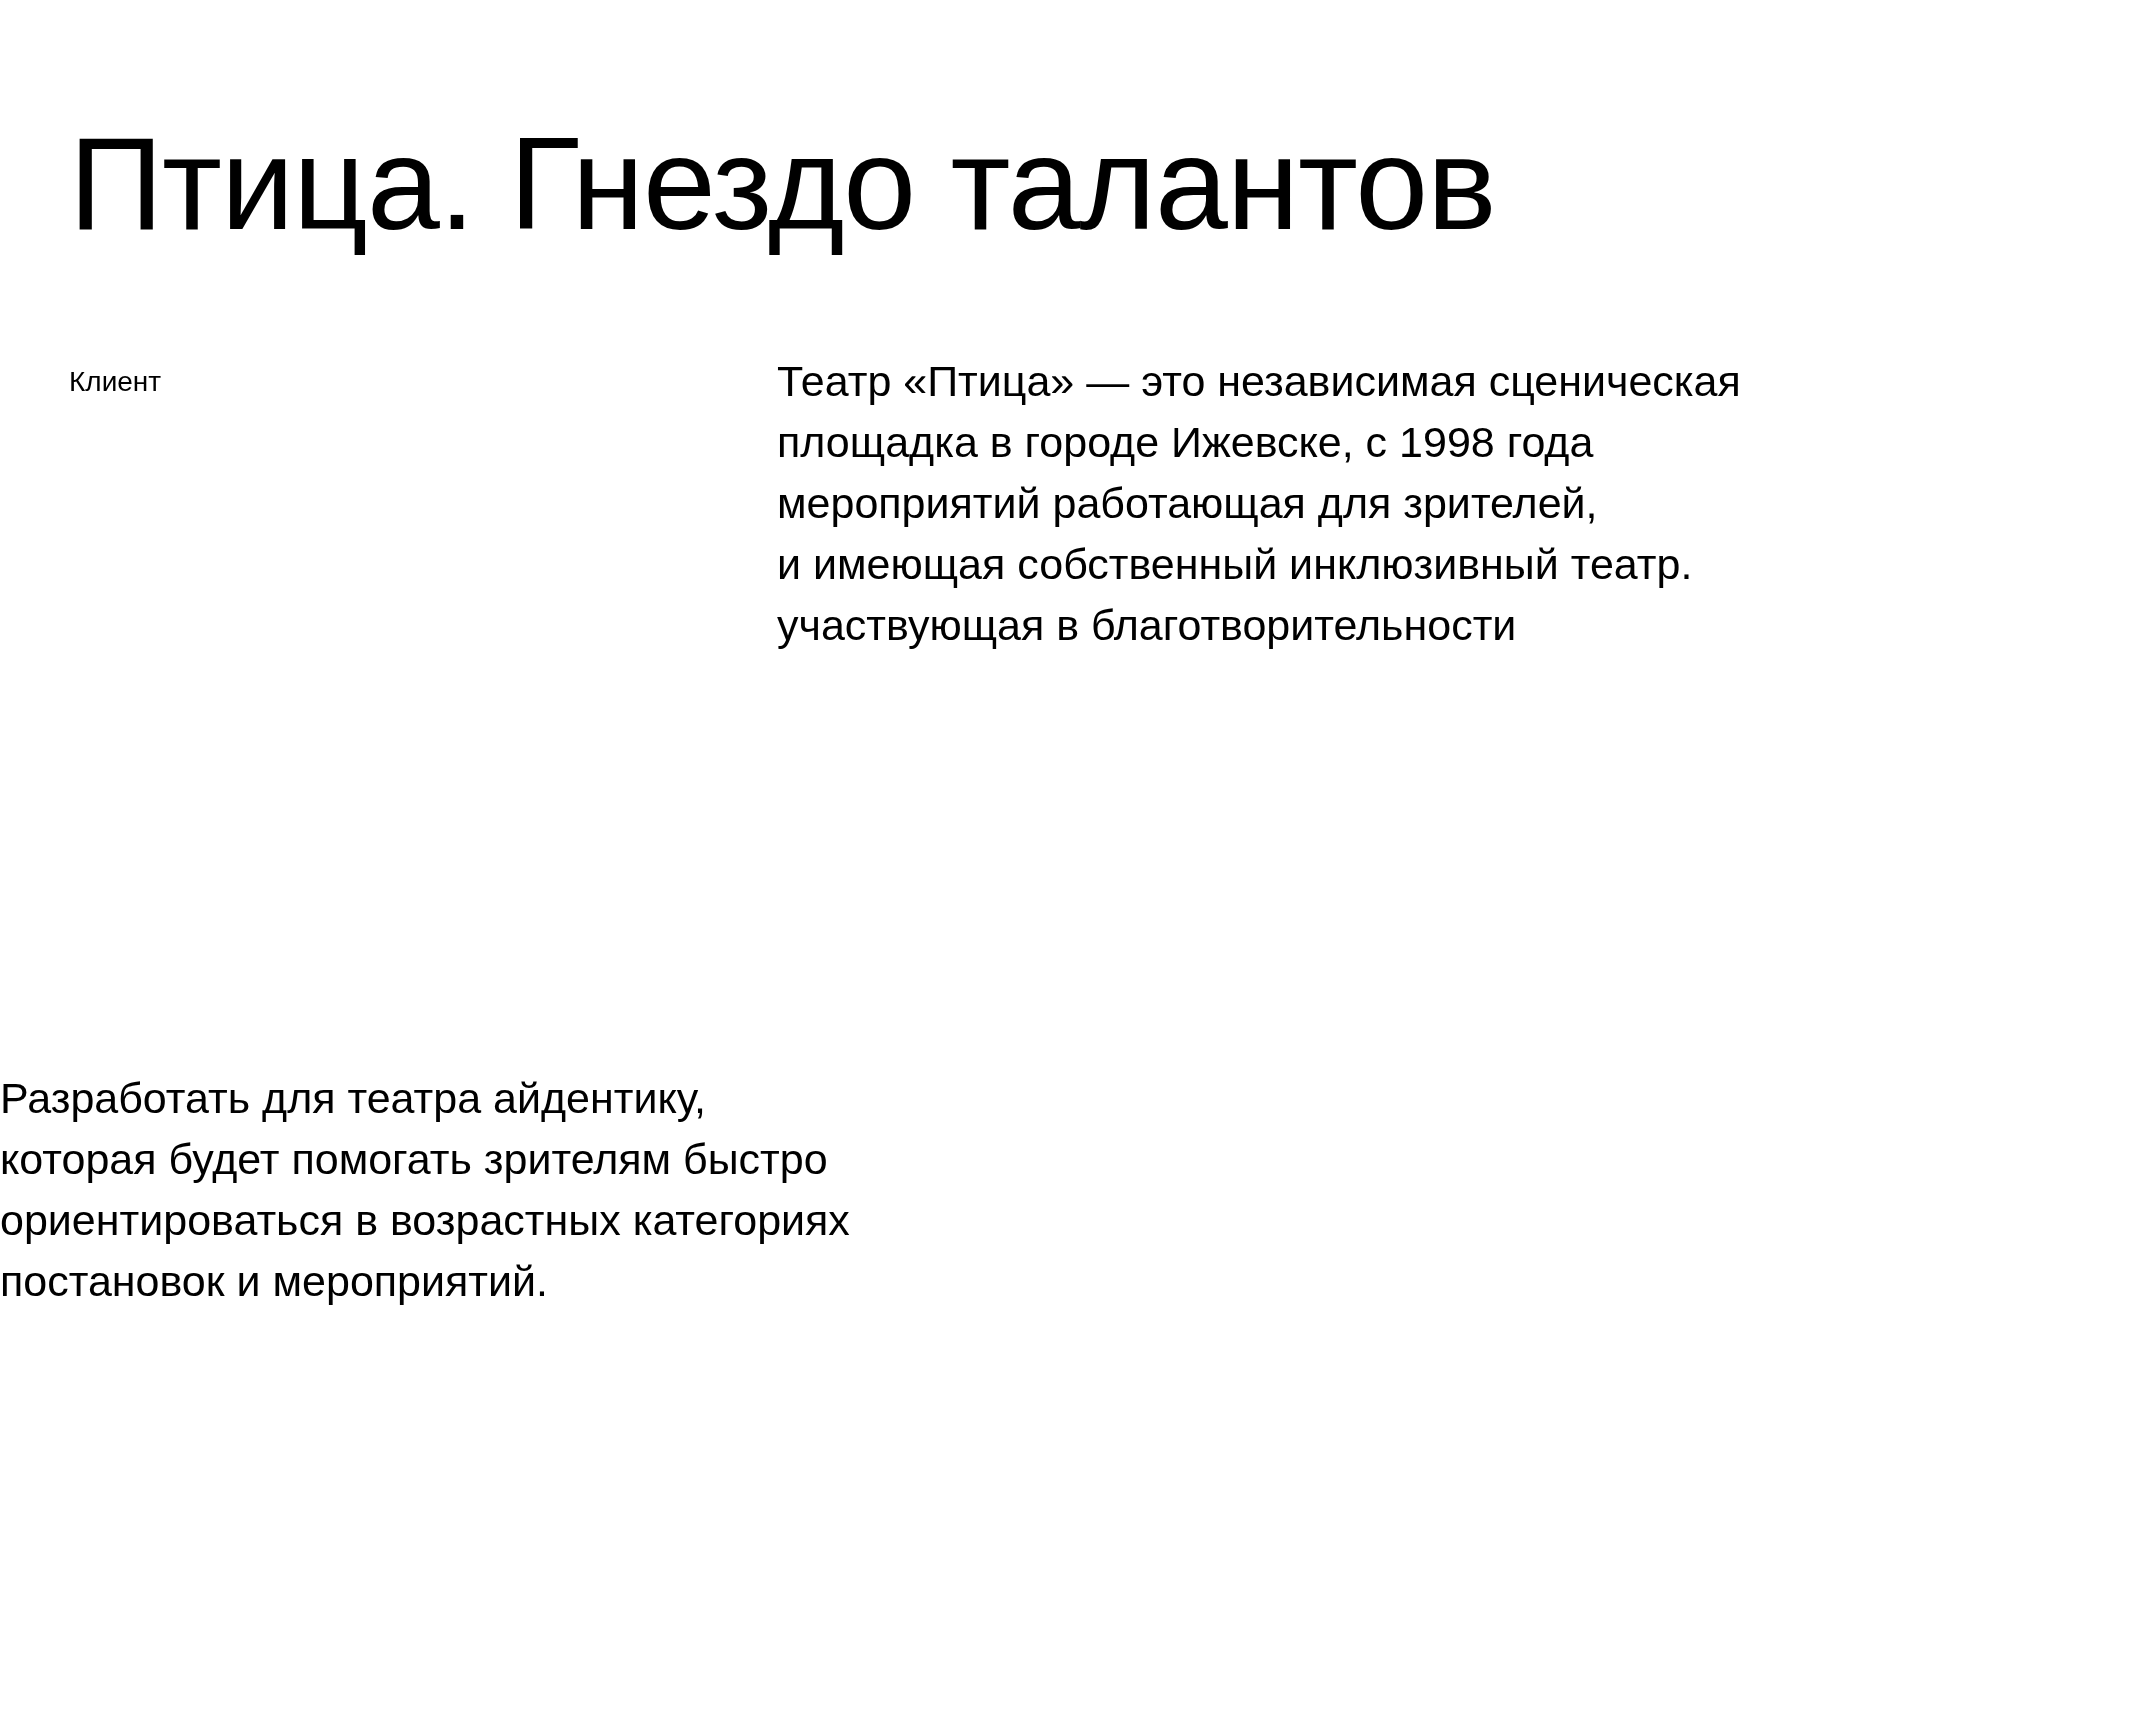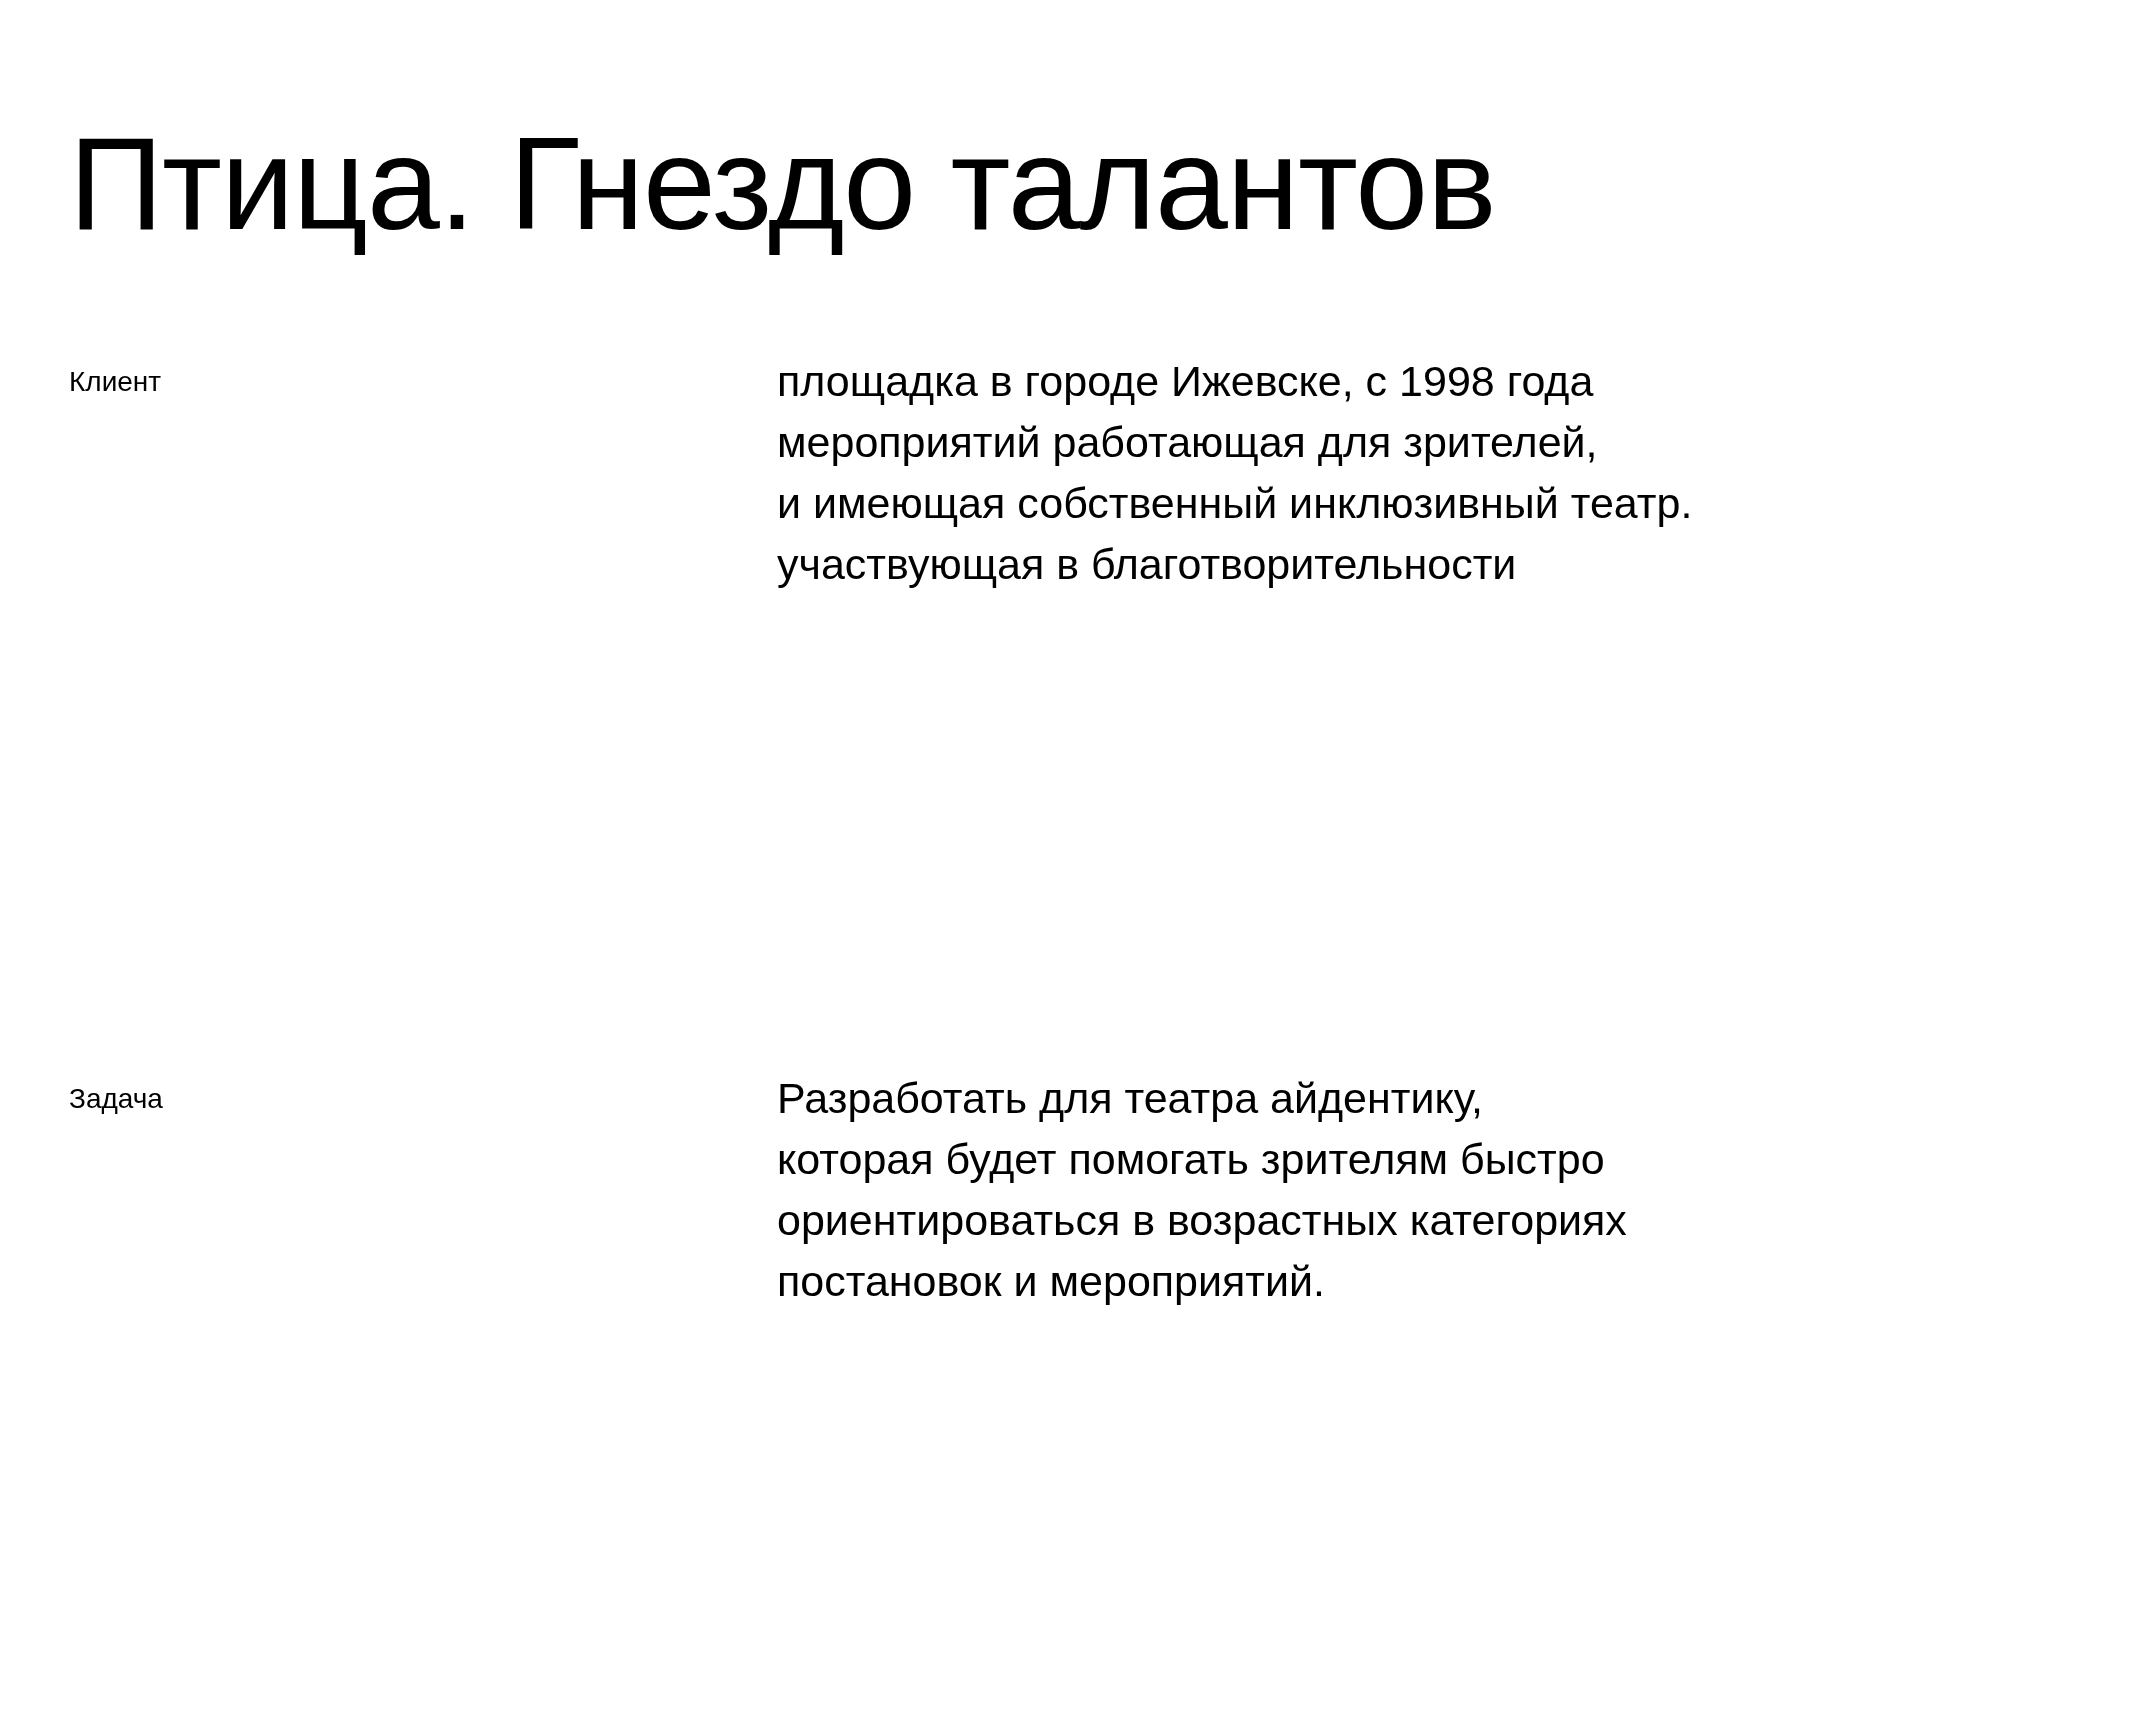--- a/index.html
+++ b/index.html
@@ -88,29 +88,29 @@
 
 <div class="slide" style="background: rgb(255, 255, 255);">
 
   <h1 class="slide-title">Птица. Гнездо талантов</h1>
 
   <div class="content">
 
     <div class="info-row row-client">
       <div class="row-label">Клиент</div>
       <div class="row-body">
+        <span class="body-line">Театр «Птица» — это независимая сценическая</span>
         <span class="body-line">площадка в городе Ижевске, с 1998 года</span>
         <span class="body-line">мероприятий работающая для зрителей,</span>
         <span class="body-line">и имеющая собственный инклюзивный театр.</span>
         <span class="body-line">участвующая в благотворительности</span>
       </div>
     </div>
 
     <div class="info-row row-task">
-      <div class="row-label">Задача</div>
       <div class="row-body">
         <span class="body-line">Разработать для театра айдентику,</span>
         <span class="body-line">которая будет помогать зрителям быстро</span>
         <span class="body-line">ориентироваться в возрастных категориях</span>
         <span class="body-line">постановок и мероприятий.</span>
       </div>
     </div>
 
   </div>
 </div>

